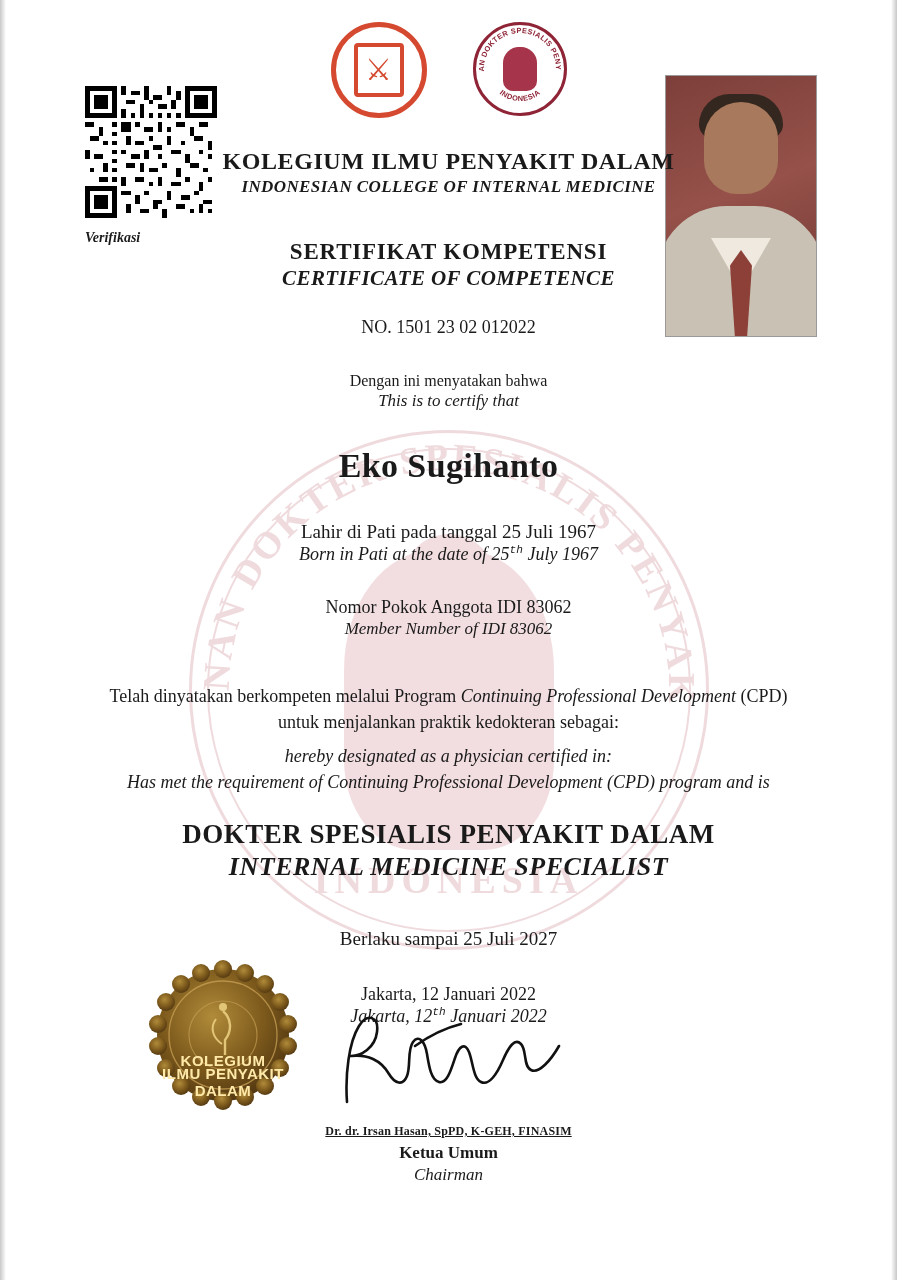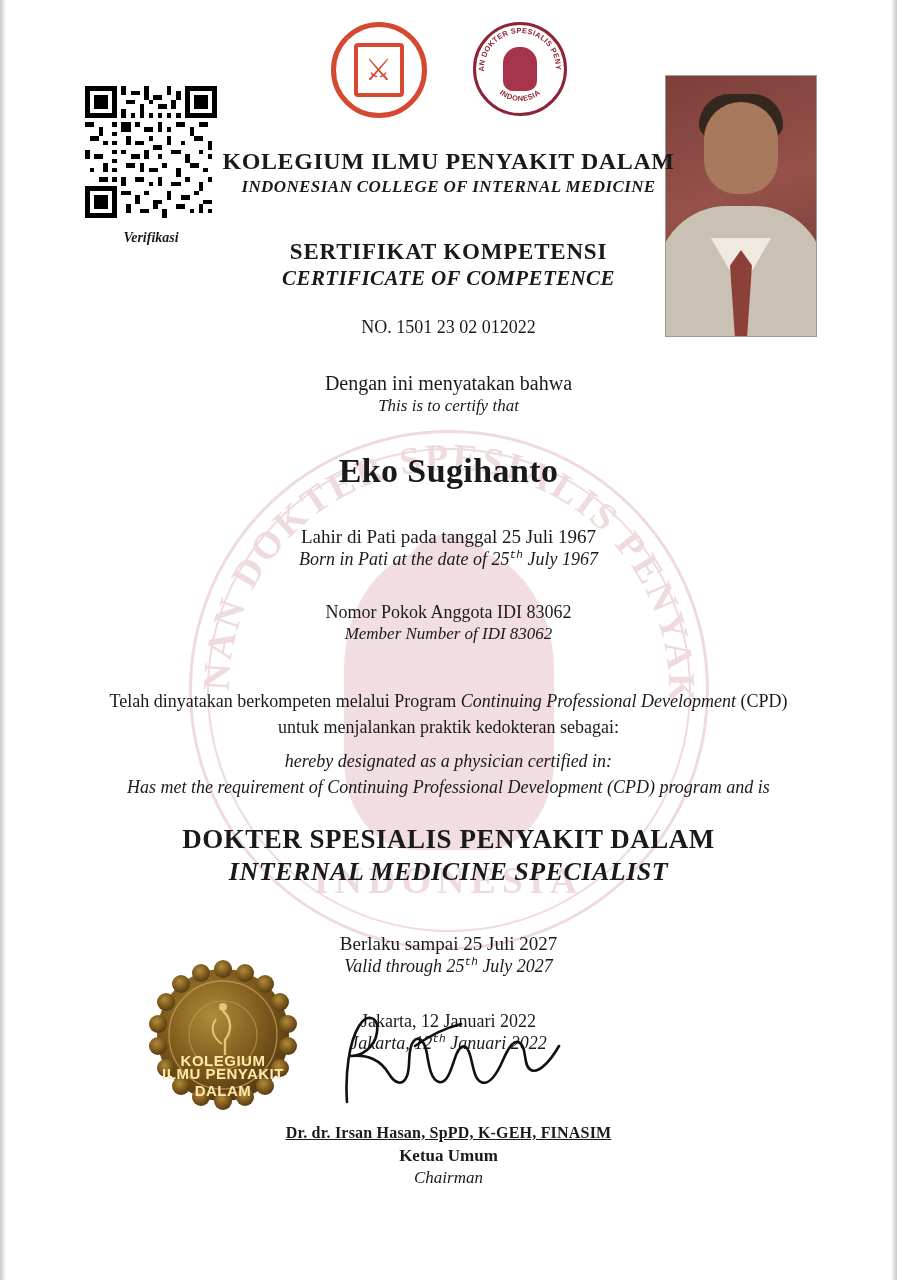--- a/index.html
+++ b/index.html
@@ -165,21 +165,21 @@
     border-radius: 50%;
     background: #a6344a;
   }
 
   
   .qr-wrap {
     position: absolute;
     left: 85px;
     top: 86px;
     z-index: 5;
-    text-align: center;
+    text-align: left;
   }
   .qr {
     width: 132px;
     height: 132px;
     display: block;
     image-rendering: pixelated;
     background: #fff;
   }
   .qr-label {
     margin-top: 12px;
@@ -286,21 +286,21 @@
     font-weight: bold;
     font-style: italic;
     letter-spacing: 0.4px;
   }
   .cert-number {
     margin-top: 26px;
     font-size: 18px;
   }
   .certify-id {
     margin-top: 34px;
-    font-size: 20px;
+    font-size: 16px;
   }
   .certify-en {
     margin-top: 1px;
     font-size: 17px;
     font-style: italic;
   }
   .holder-name {
     margin-top: 36px;
     font-size: 34px;
     font-weight: bold;
@@ -377,21 +377,21 @@
     position: absolute;
     left: 0;
     top: 990px;
     width: 897px;
     z-index: 6;
     text-align: center;
   }
   .signature-svg { display: block; margin: 0 auto; }
   .signer-name {
     margin-top: 4px;
-    font-size: 16px;
+    font-size: 12px;
     font-weight: bold;
     text-decoration: underline;
     letter-spacing: 0.2px;
   }
   .signer-role {
     margin-top: 4px;
     font-size: 17px;
     font-weight: bold;
   }
   .signer-role-en {
@@ -636,23 +636,20 @@
     </div>
     <div class="statement-en">
       <div>hereby designated as a physician certified in:</div>
       <div>Has met the requirement of Continuing Professional Development (CPD) program and is</div>
     </div>
 
     <div class="spec-id">DOKTER SPESIALIS PENYAKIT DALAM</div>
     <div class="spec-en">INTERNAL MEDICINE SPECIALIST</div>
 
     <div class="valid-id">Berlaku sampai 25 Juli 2027</div>
-    <div class="valid-en">
-      <span>Valid through 25</span><sup>th</sup><span> July 2027</span>
-    </div>
 
     <div class="place-id">Jakarta, 12 Januari 2022</div>
     <div class="place-en">
       <span>Jakarta, 12</span><sup>th</sup><span> Januari 2022</span>
     </div>
   </div>
 
   <div class="seal">
     <svg viewBox="0 0 150 150" width="150" height="150">
       <defs>

